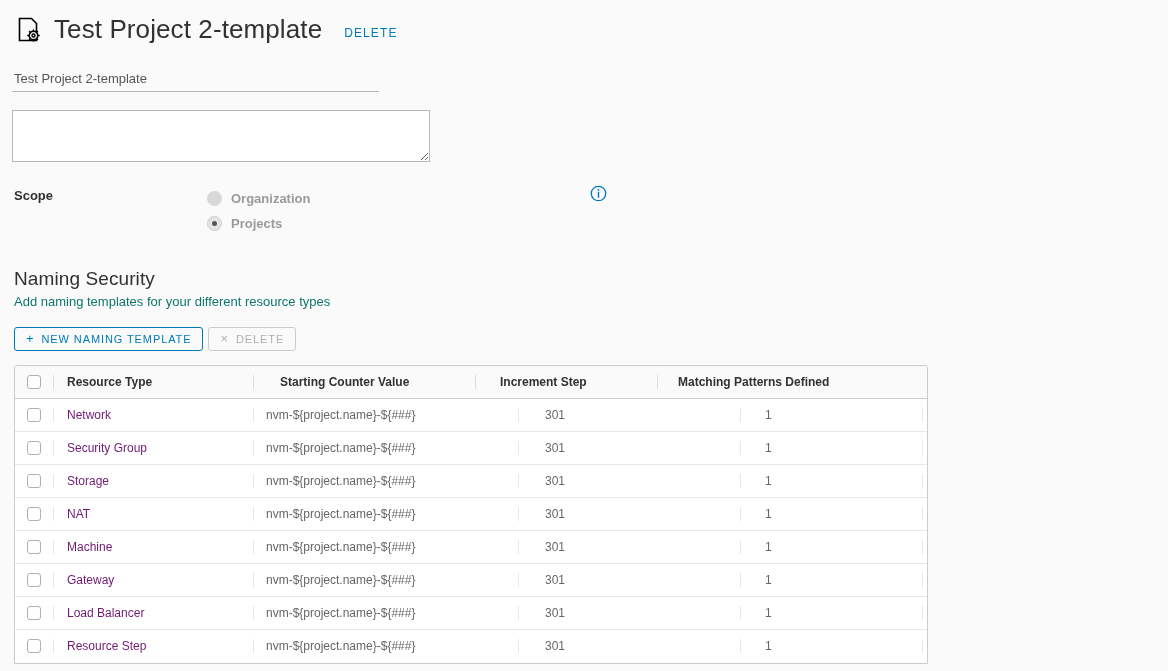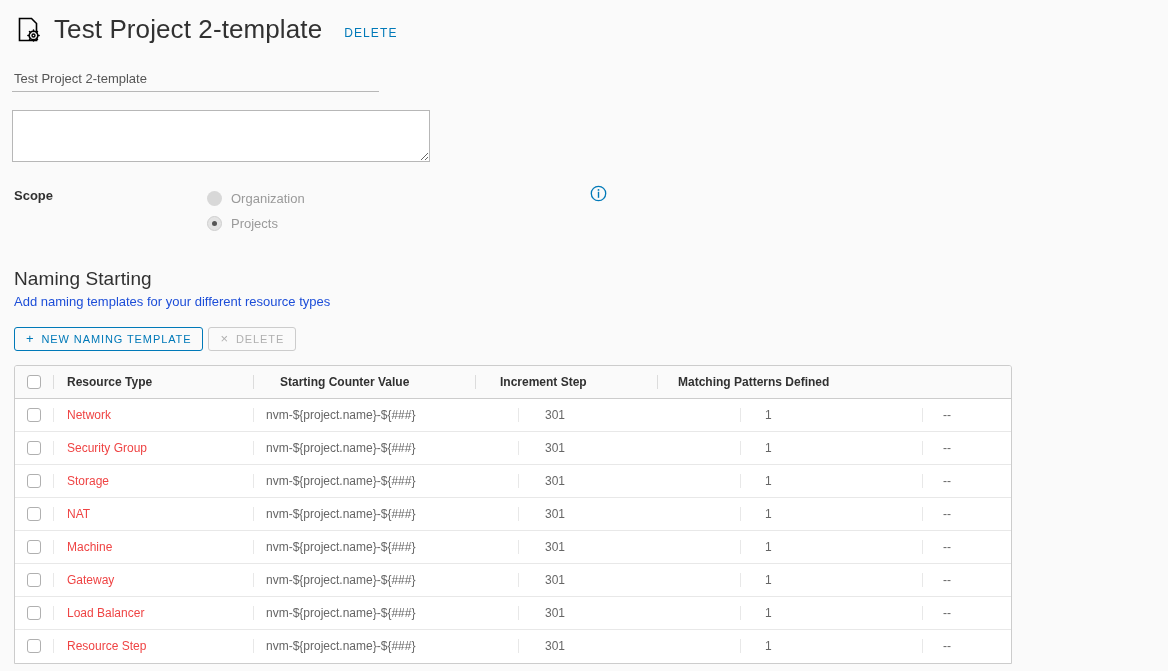--- a/index.html
+++ b/index.html
@@ -51,47 +51,47 @@
   .radio-row { display: flex; align-items: center; height: 25px; }
   .radio-dot {
     width: 15px; height: 15px; border-radius: 50%; margin-right: 9px;
     background: #d8d8d8; flex: 0 0 15px; position: relative;
   }
   .radio-dot.selected { background: #e4e4e4; border: 1px solid #cfcfcf; }
   .radio-dot.selected::after {
     content: ""; position: absolute; left: 4px; top: 4px;
     width: 5px; height: 5px; border-radius: 50%; background: #565656;
   }
-  .radio-label { font-size: 13px; color: #9a9a9a; }
+  .radio-label { font-size: 13px; color: #9a9a9a; font-weight: bold; }
   .info-icon-wrap { position: absolute; left: 383px; top: 1px; cursor: pointer; }
 
   
   .section-title {
     font-size: 19px; color: #313131; font-weight: 400;
     margin: 32px 0 0 2px; letter-spacing: 0.1px;
   }
-  .section-sub { font-size: 13px; color: #1d4ed8; margin: 4px 0 0 2px; }
+  .section-sub { font-size: 13px; color: #0f766e; margin: 4px 0 0 2px; }
 
   
   .btn-bar { display: flex; margin: 18px 0 0 2px; }
   .btn {
     height: 24px; display: flex; align-items: center; padding: 0 11px;
     font-size: 11px; letter-spacing: 0.9px; text-transform: uppercase;
     background: transparent; cursor: pointer; white-space: nowrap;
   }
   .btn-outline { border: 1px solid #0079b8; color: #0079b8; border-radius: 3px; }
   .btn-disabled {
     border: 1px solid #cccccc; color: #b0b0b0; border-radius: 3px;
     margin-left: 5px; cursor: default;
   }
   .btn-glyph { font-size: 13px; margin-right: 7px; line-height: 1; }
 
   
   .table {
-    margin: 14px 0 14px 2px; width: 998px; background: #fff;
+    margin: 14px 0 14px 2px; width: 914px; background: #fff;
     border: 1px solid #cccccc; border-radius: 3px 3px 0 0; overflow: hidden;
   }
   .trow { display: flex; align-items: center; height: 33px; border-bottom: 1px solid #e8e8e8; }
   .trow.head {
     height: 33px; background: #fafafa; border-bottom: 1px solid #cccccc;
     font-weight: 600; color: #313131;
   }
   .trow:last-child { border-bottom: none; }
   .cell { font-size: 12px; padding: 0 10px; overflow: hidden; white-space: nowrap; }
   .c-check { width: 38px; flex: 0 0 38px; display: flex; justify-content: center; align-items: center; padding: 0; }
@@ -99,21 +99,21 @@
   .c-fmt { width: 265px; flex: 0 0 265px; border-left: 1px solid #e8e8e8; padding-left: 12px; }
   .c-cnt { width: 222px; flex: 0 0 222px; border-left: 1px solid #e8e8e8; padding-left: 26px; }
   .c-inc { width: 182px; flex: 0 0 182px; border-left: 1px solid #e8e8e8; padding-left: 24px; }
   .c-mat { flex: 1; border-left: 1px solid #e8e8e8; padding-left: 20px; }
   .trow.head .c-res, .trow.head .c-fmt, .trow.head .c-cnt,
   .trow.head .c-inc, .trow.head .c-mat { border-left: 1px solid #dcdcdc; }
   .chk {
     width: 14px; height: 14px; border: 1px solid #b0b0b0;
     border-radius: 3px; background: #fff; cursor: pointer;
   }
-  .res-link { color: #ef4444; cursor: pointer; }
+  .res-link { color: #701a75; cursor: pointer; }
   .muted { color: #666; }
 </style>
 </head>
 <body>
 
 <div class="page">
 
   <div class="header">
     <span class="doc-gear-icon">
       <svg width="30" height="30" viewBox="0 0 30 30">
@@ -164,21 +164,21 @@
       <span class="info-icon-wrap">
         <svg width="17" height="17" viewBox="0 0 17 17">
           <circle cx="8.5" cy="8.5" r="7.2" fill="none" stroke="#0079b8" stroke-width="1.3"></circle>
           <circle cx="8.5" cy="4.9" r="0.95" fill="#0079b8"></circle>
           <rect x="7.8" y="6.8" width="1.4" height="6" fill="#0079b8"></rect>
         </svg>
       </span>
     </div>
   </div>
 
-  <div class="section-title">Naming Starting</div>
+  <div class="section-title">Naming Security</div>
   <div class="section-sub">Add naming templates for your different resource types</div>
 
   <div class="btn-bar">
     <div class="btn btn-outline">
       <span class="btn-glyph">+</span>
       <span>NEW NAMING TEMPLATE</span>
     </div>
     <div class="btn btn-disabled">
       <span class="btn-glyph">×</span>
       <span>DELETE</span>

